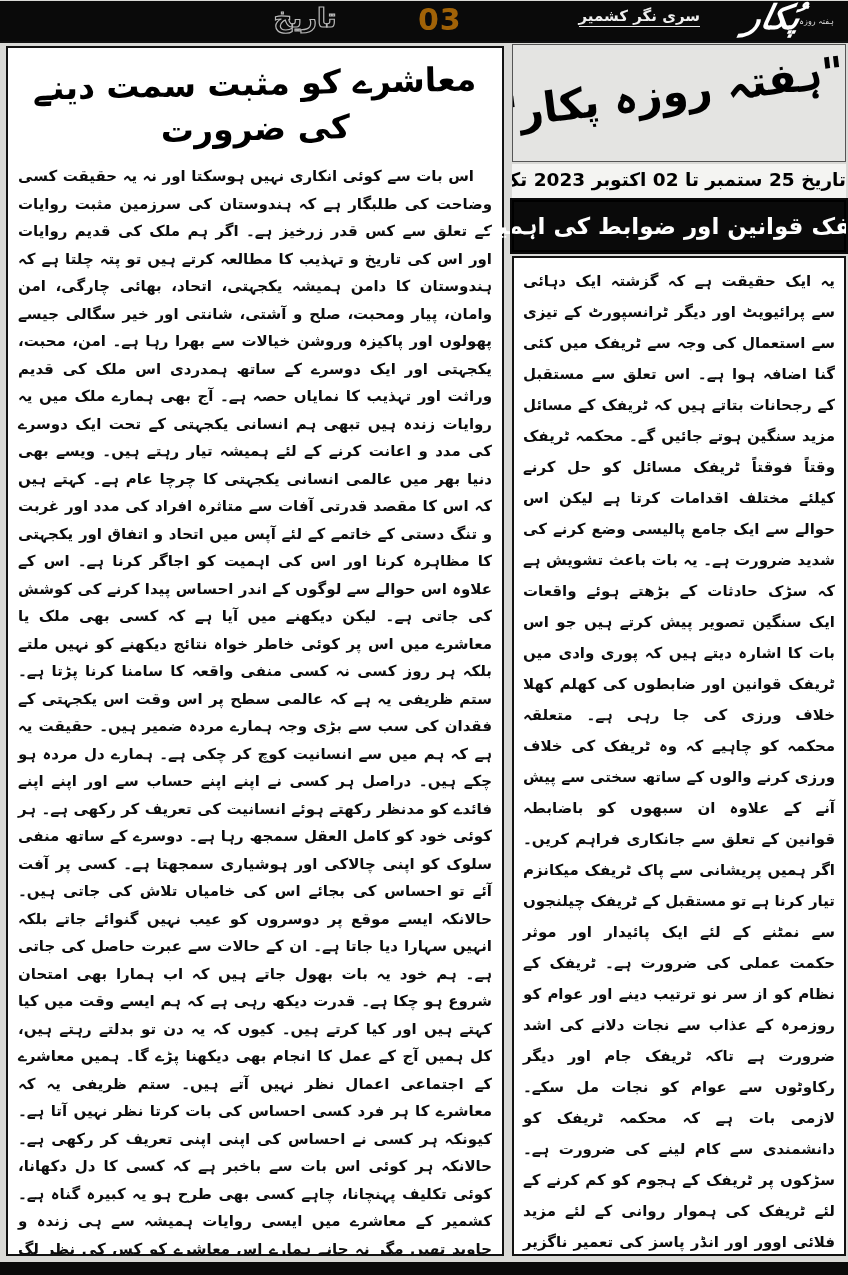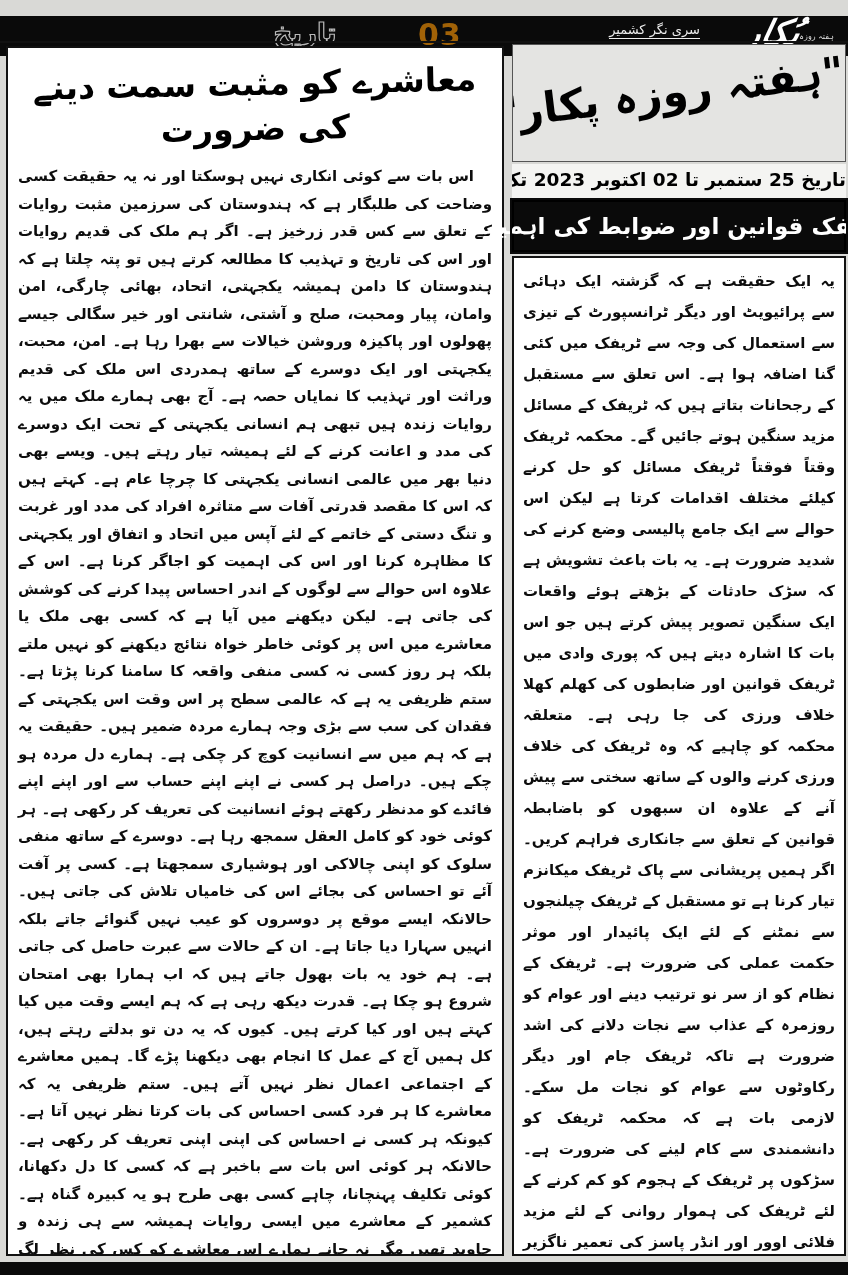--- a/index.html
+++ b/index.html
@@ -5,21 +5,21 @@
   * { margin:0; padding:0; box-sizing:border-box; }
   html,body { width:848px; height:1275px; }
   body {
     position:relative;
     background:#d9d9d6;
     font-family:"DejaVu Sans", sans-serif;
     overflow:hidden;
   }
   
   .topbar {
-    position:absolute; top:16px; left:0; width:848px; height:40px;
+    position:absolute; top:1px; left:0; width:848px; height:40px;
     background:#0a0a0a; color:#fff;
     display:flex; align-items:center;
     direction:ltr;
   }
   .watermark {
     position:absolute; left:150px; top:2px; width:310px;
     color:transparent;
     -webkit-text-stroke:1.2px #b9b9b9;
     text-stroke:1.2px #b9b9b9;
     font-size:26px; font-weight:bold;
@@ -39,23 +39,24 @@
   .masthead .logo-main {
     position:absolute; right:40px; top:-4px;
     font-size:34px; font-weight:bold; font-style:italic;
     transform:skewX(-12deg);
     white-space:nowrap;
   }
   .masthead .logo-top {
     position:absolute; right:6px; top:16px; font-size:8px; color:#ddd;margin-left:32px;
   }
   .masthead .logo-sub {
-    position:absolute; right:140px; top:6px; font-size:13px; color:#eee;
+    position:absolute; right:140px; top:6px; font-size:15px; color:#eee;
     border-bottom:1px solid #eee; padding-bottom:1px;
     white-space:nowrap;
+    font-weight:bold;
   }
   .under-rule {
     position:absolute; top:41px; left:0; width:848px; height:2px; background:#111;
   }
   
   .left-box {
     position:absolute; top:46px; left:6px; width:498px; height:1210px;
     background:#ffffff; border:2px solid #111;
     padding:6px 10px; overflow:hidden;
   }

